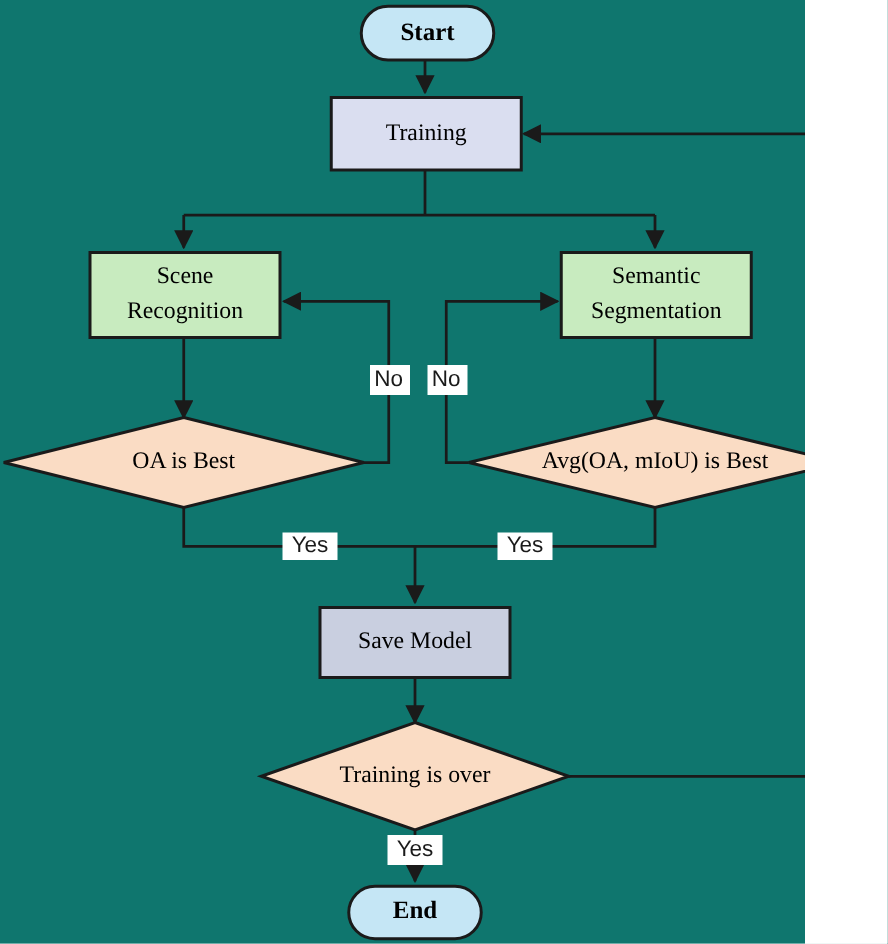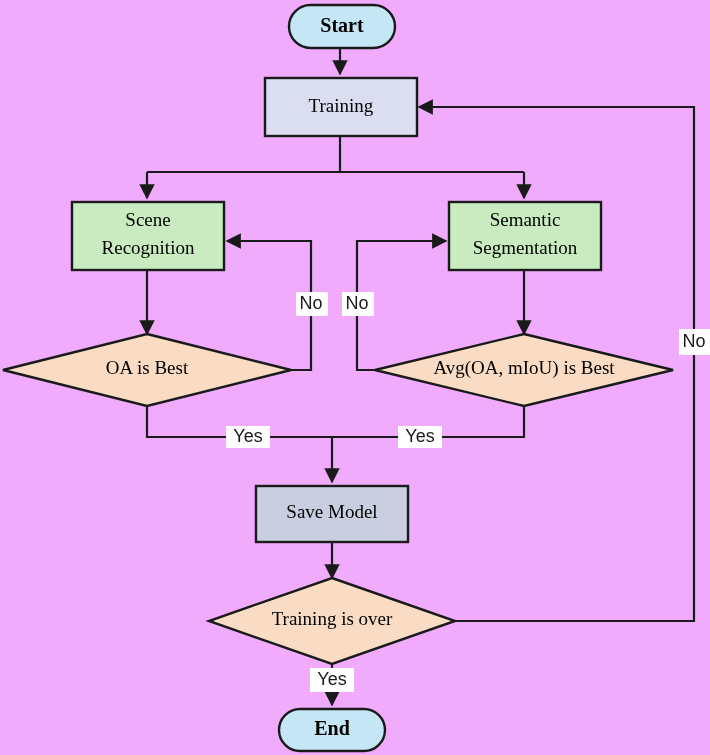--- a/index.html
+++ b/index.html
@@ -5,23 +5,23 @@
   html, body {
     margin: 0;
     padding: 0;
     background: #ffffff;
   }
   body {
     font-family: "Liberation Serif", serif;
   }
   #canvas-wrap {
     position: relative;
-    width: 710px;
+    width: 644px;
     height: 755px;
-    background: #f0abfc;
+    background: #0f766e;
     overflow: hidden;
   }
   svg#flow {
     display: block;
     width: 710px;
     height: 755px;
   }
   .node-text {
     font-family: "Liberation Serif", serif;
     font-size: 19px;

